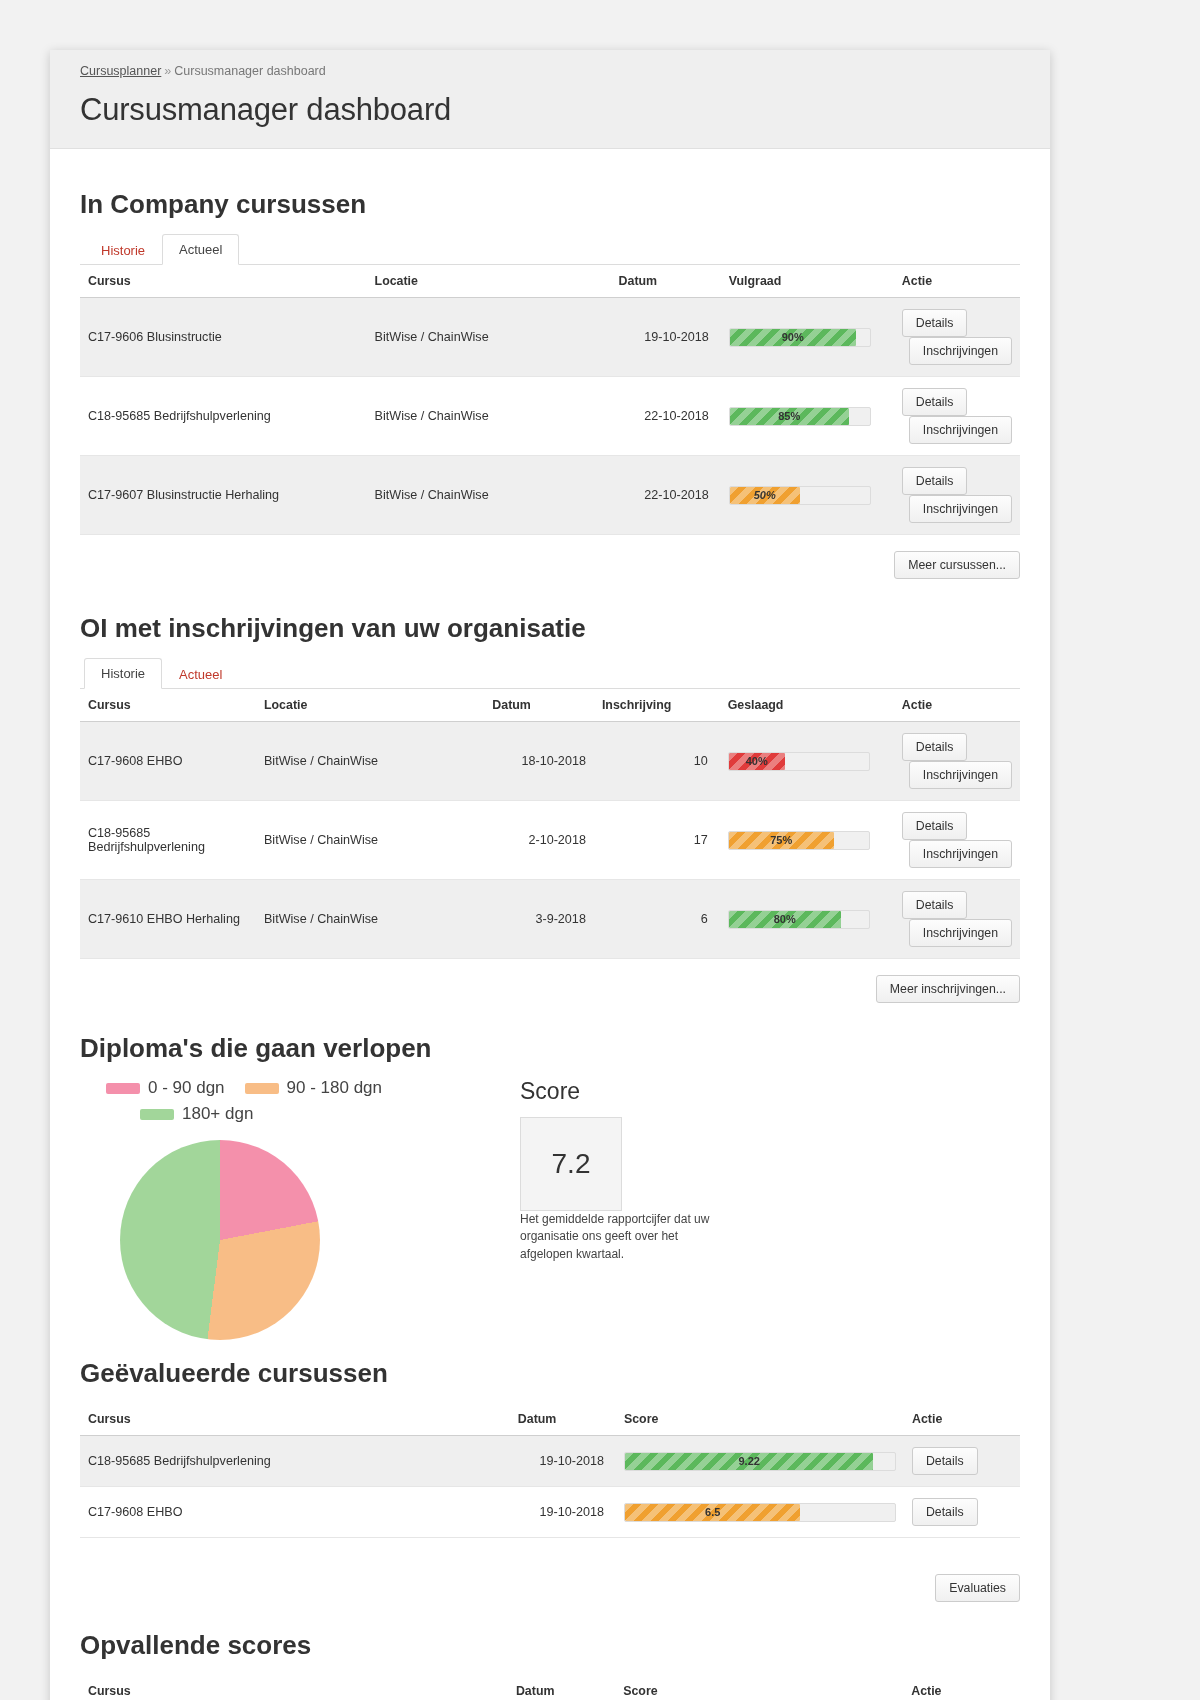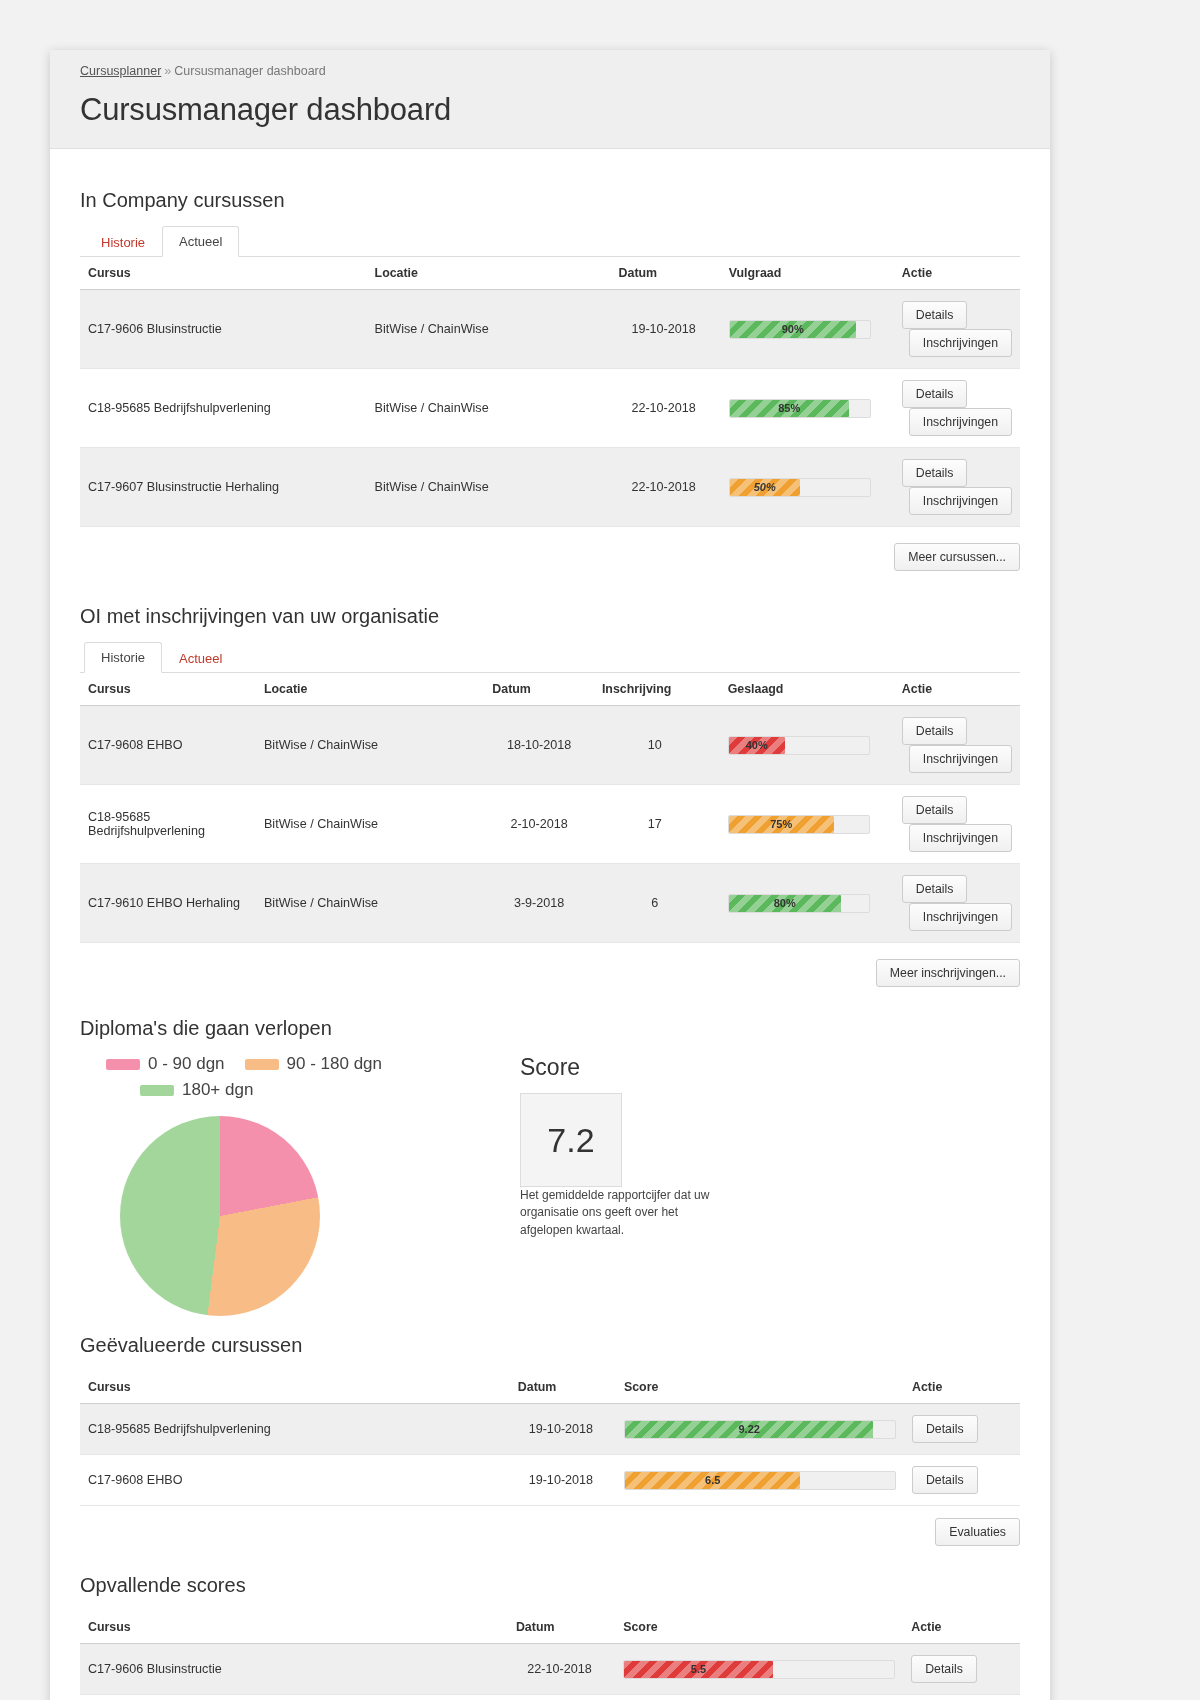--- a/index.html
+++ b/index.html
@@ -38,22 +38,22 @@
     font-weight: normal;
     color: #333;
     margin-top: 14px;
     letter-spacing: -0.2px;
   }
   
   .body {
     padding: 22px 30px 40px 30px;
   }
   h2.section-title {
-    font-size: 20px;
-    font-weight: normal;
+    font-size: 26px;
+    font-weight: bold;
     color: #333;
     margin: 18px 0 14px 0;
   }
   
   .tabs {
     display: flex;
     align-items: flex-end;
     border-bottom: 1px solid #dcdcdc;
     padding-left: 4px;
     margin-bottom: 0;
@@ -90,21 +90,21 @@
     padding: 9px 8px;
     border-bottom: 1px solid #cfcfcf;
     background: #fff;
   }
   table.grid td {
     padding: 11px 8px;
     vertical-align: middle;
     border-bottom: 1px solid #e6e6e6;
   }
   table.grid tr.alt td { background: #efefef; }
-  .num { text-align: center; }
+  .num { text-align: right; }
   
   .bar-wrap {
     position: relative;
     width: 140px;
     height: 17px;
     background: #f0f0f0;
     border: 1px solid #dcdcdc;
     border-radius: 2px;
     overflow: hidden;
   }
@@ -170,21 +170,21 @@
     font-size: 23px;
     color: #333;
     font-weight: normal;
     margin-bottom: 12px;
   }
   .score-box {
     width: 100px; height: 92px;
     border: 1px solid #dcdcdc;
     background: #f4f4f4;
     display: flex; align-items: center; justify-content: center;
-    font-size: 34px; color: #333;
+    font-size: 28px; color: #333;
   }
   .score-desc {
     font-size: 12px;
     color: #444;
     line-height: 1.45;
     width: 195px;
   }
 </style>
 </head>
 <body>
@@ -428,21 +428,21 @@
               <div class="bar-label" id="lbl-ev-1" style="width: 65%; justify-content: center;">6.5</div>
             </div>
           </td>
           <td>
             <span class="btn">Details</span>
           </td>
         </tr>
       </tbody>
     </table>
 
-    <div class="right-btn-row" style="margin-top:12px">
+    <div class="right-btn-row" style="margin-top:36px">
       <span class="btn">Evaluaties</span>
     </div>
 
     <h2 class="section-title" style="margin-top:28px">Opvallende scores</h2>
 
     <table class="grid">
       <thead>
         <tr>
           <th style="width:500px">Cursus</th>
           <th class="num" style="width:100px">Datum</th>

